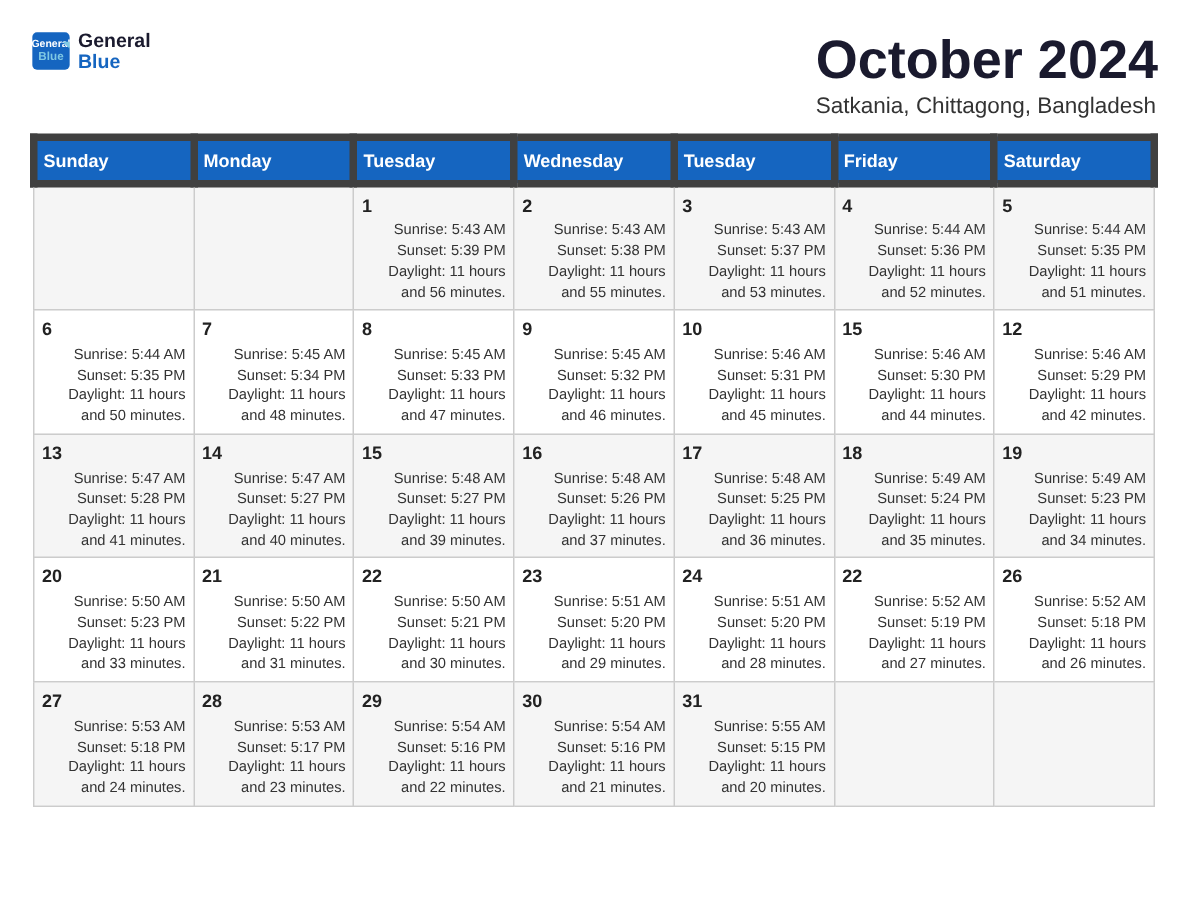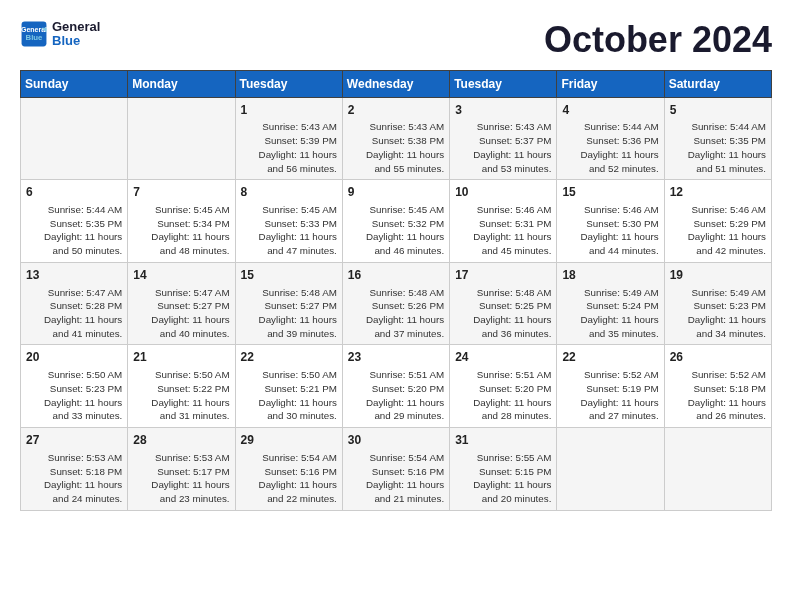--- a/index.html
+++ b/index.html
@@ -52,21 +52,21 @@
       width: 100%;
       border-collapse: collapse;
       font-size: 10.5px;
     }
     thead tr th {
       background-color: #1565c0;
       color: #fff;
       padding: 6px 4px;
       font-size: 12px;
       font-weight: bold;
-      border: 1px solid #404040;
+      border: 5px solid #404040;
       text-align: left;
     }
     tbody tr td {
       border: 1px solid #ccc;
       padding: 4px 5px;
       vertical-align: top;
       width: calc(100% / 7);
       min-height: 80px;
       color: #222;
       line-height: 1.4;
@@ -100,20 +100,21 @@
       <text x="18" y="26" text-anchor="middle" fill="#7ec8e3" font-size="10" font-weight="bold" font-family="Arial">Blue</text>
       <polygon points="28,10 34,10 34,16" fill="#7ec8e3"></polygon>
     </svg>
     <div class="logo-text">
       <span>General</span>
       <span>Blue</span>
     </div>
   </div>
   <div class="title-section">
     <div class="month-title">October 2024</div>
+    <div class="subtitle">Satkania, Chittagong, Bangladesh</div>
   </div>
 </div>
 
 <table>
   <thead>
     <tr>
     <th>Sunday</th>
         <th>Monday</th>
         <th>Tuesday</th>
         <th>Wednesday</th>

